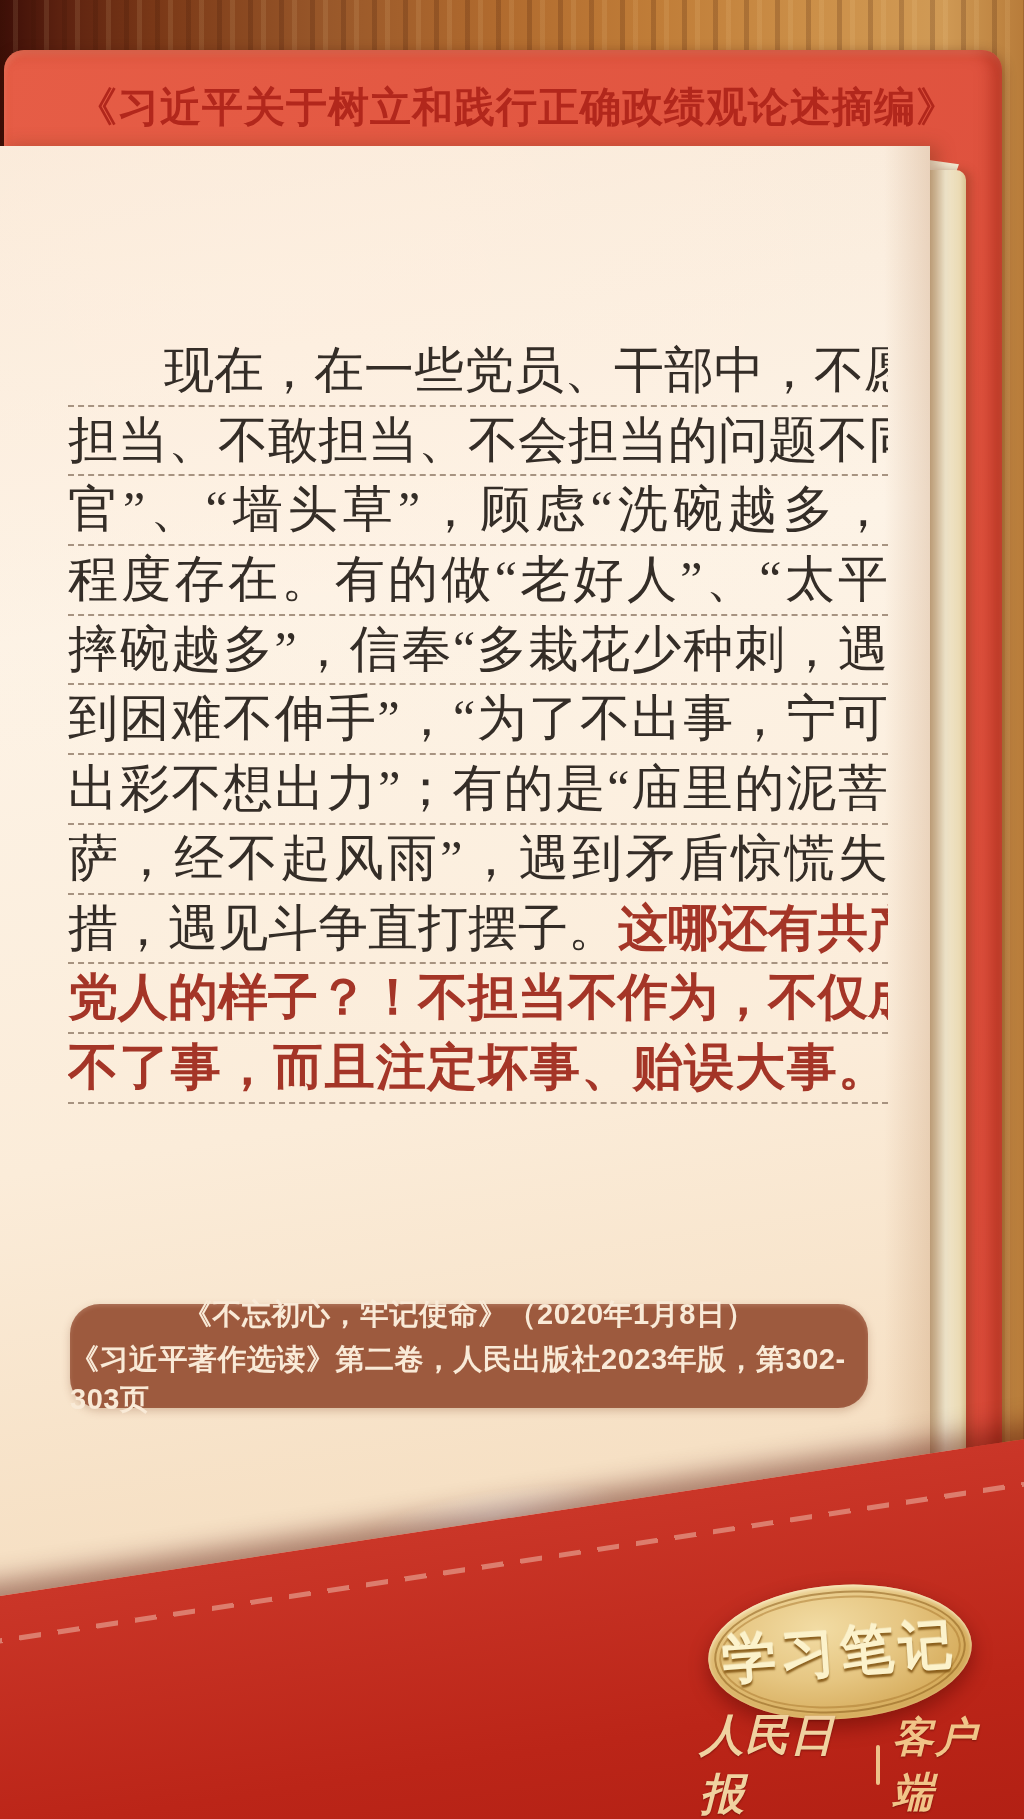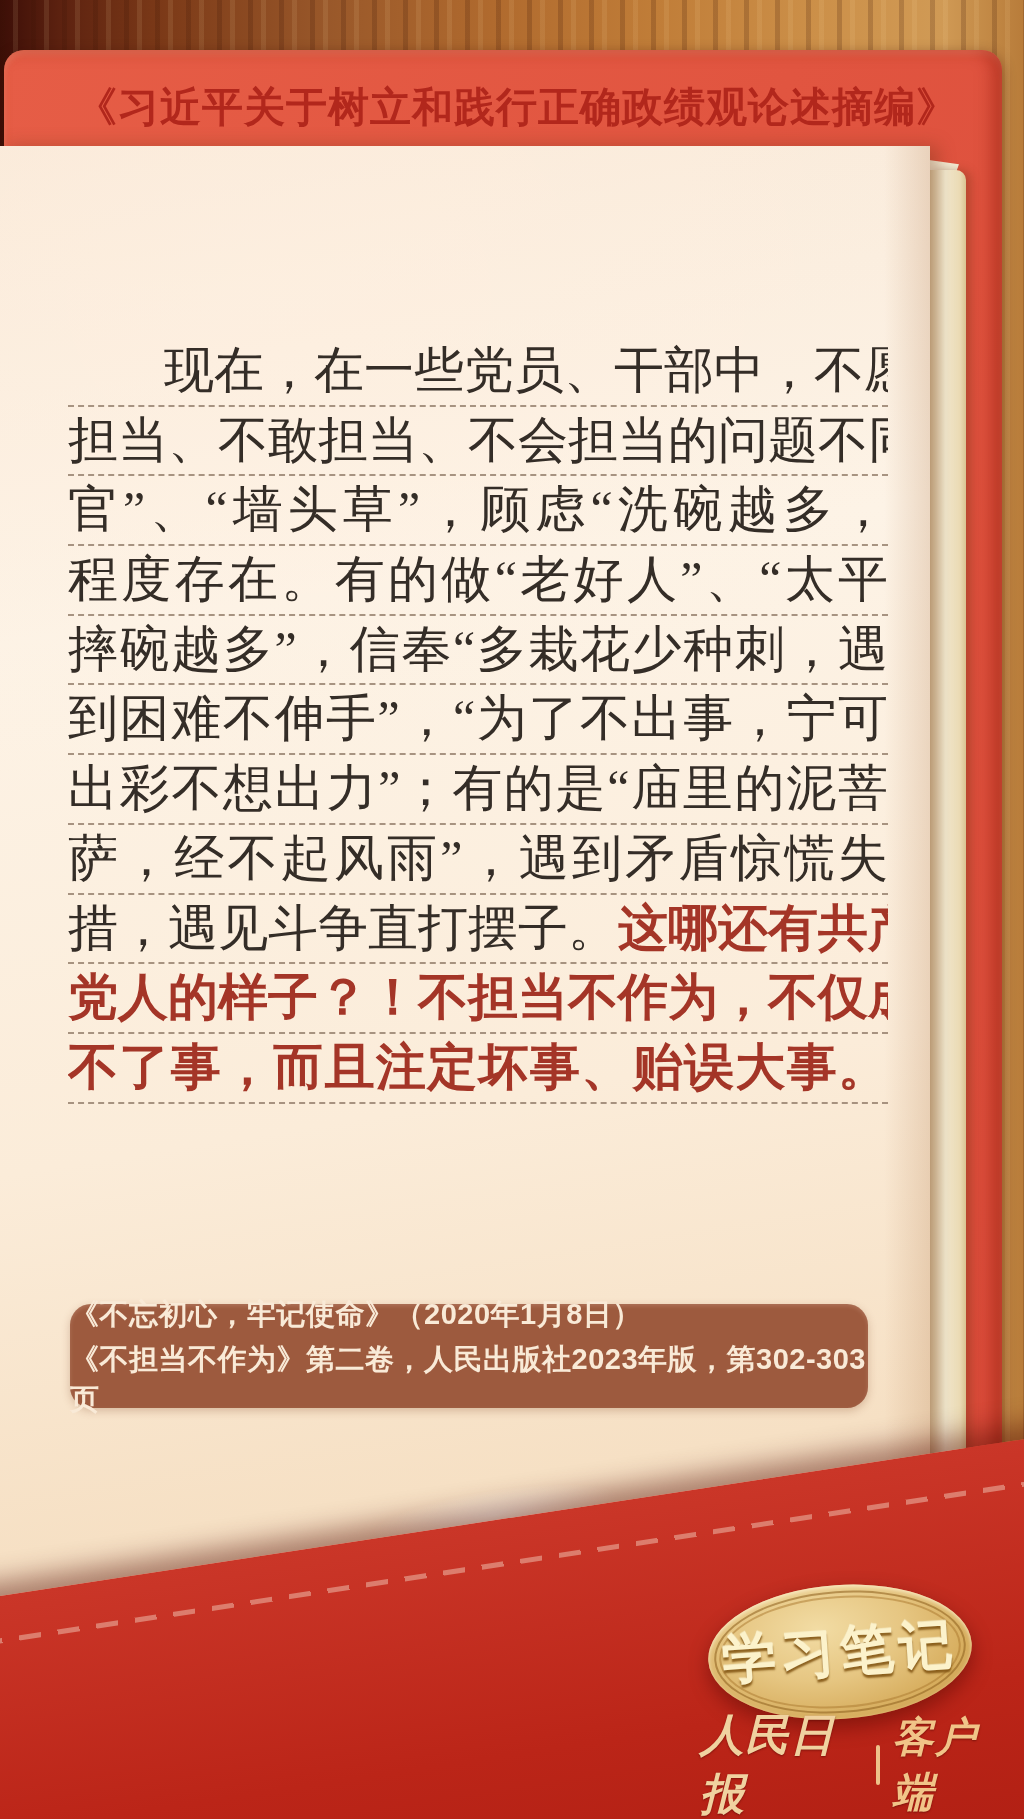--- a/index.html
+++ b/index.html
@@ -59,23 +59,23 @@
     font-family:"Liberation Serif","DejaVu Serif",serif;
     text-align:justify;text-align-last:justify;
     border-bottom:2px dashed rgba(152,130,112,.85);
     overflow:hidden;white-space:nowrap;
   }
   .qline.indent{padding-left:96px;}
   .qline .em{color:#a43527;font-weight:700;font-family:"Liberation Sans",sans-serif;}
   
   .citation{
     position:absolute;left:70px;top:1304px;width:798px;height:104px;
-    border-radius:21px;background:#9d5a3e;
+    border-radius:30px;background:#9d5a3e;
     box-shadow:inset 0 2px 4px rgba(255,230,210,.18), 0 3px 8px rgba(120,55,25,.25);
-    display:flex;flex-direction:column;justify-content:center;gap:5px;
+    display:flex;flex-direction:column;justify-content:center;align-items:center;gap:5px;
   }
   .citation div{
     color:#f9ead7;font-size:29px;font-weight:600;letter-spacing:.5px;line-height:40px;
     font-family:"Liberation Sans",sans-serif;
   }
   
   .glint{
     position:absolute;left:330px;top:1482px;width:330px;height:66px;
     background:radial-gradient(closest-side,rgba(255,252,240,.95),rgba(255,250,235,0) 75%);
     transform:rotate(-8.7deg);
@@ -147,21 +147,21 @@
       <div class="qline"><span>到困难不伸手”，“为了不出事，宁可</span></div>
       <div class="qline"><span>出彩不想出力”；有的是“庙里的泥菩</span></div>
       <div class="qline"><span>萨，经不起风雨”，遇到矛盾惊慌失</span></div>
       <div class="qline"><span>措，遇见斗争直打摆子。</span><span class="em">这哪还有共产</span></div>
       <div class="qline"><span class="em">党人的样子？！不担当不作为，不仅成</span></div>
       <div class="qline"><span class="em">不了事，而且注定坏事、贻误大事。</span></div>
     </div>
 
   <div class="citation">
     <div>《不忘初心，牢记使命》（2020年1月8日）</div>
-    <div>《不担当不作为》第二卷，人民出版社2023年版，第302-303页</div>
+    <div>《习近平著作选读》第二卷，人民出版社2023年版，第302-303页</div>
   </div>
 
   <div class="glint"></div>
 
   <div class="flap">
     <div class="stitch"></div>
   </div>
 
   <div class="badge">
     <div class="ring1"></div>

